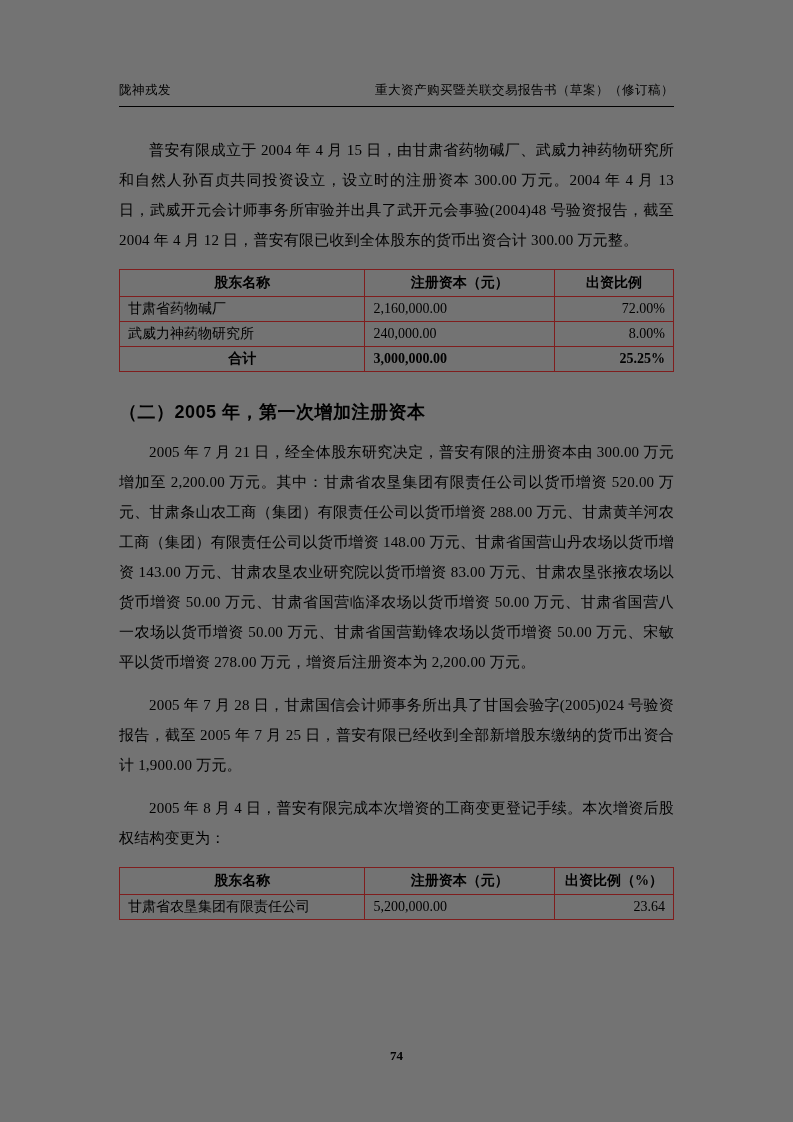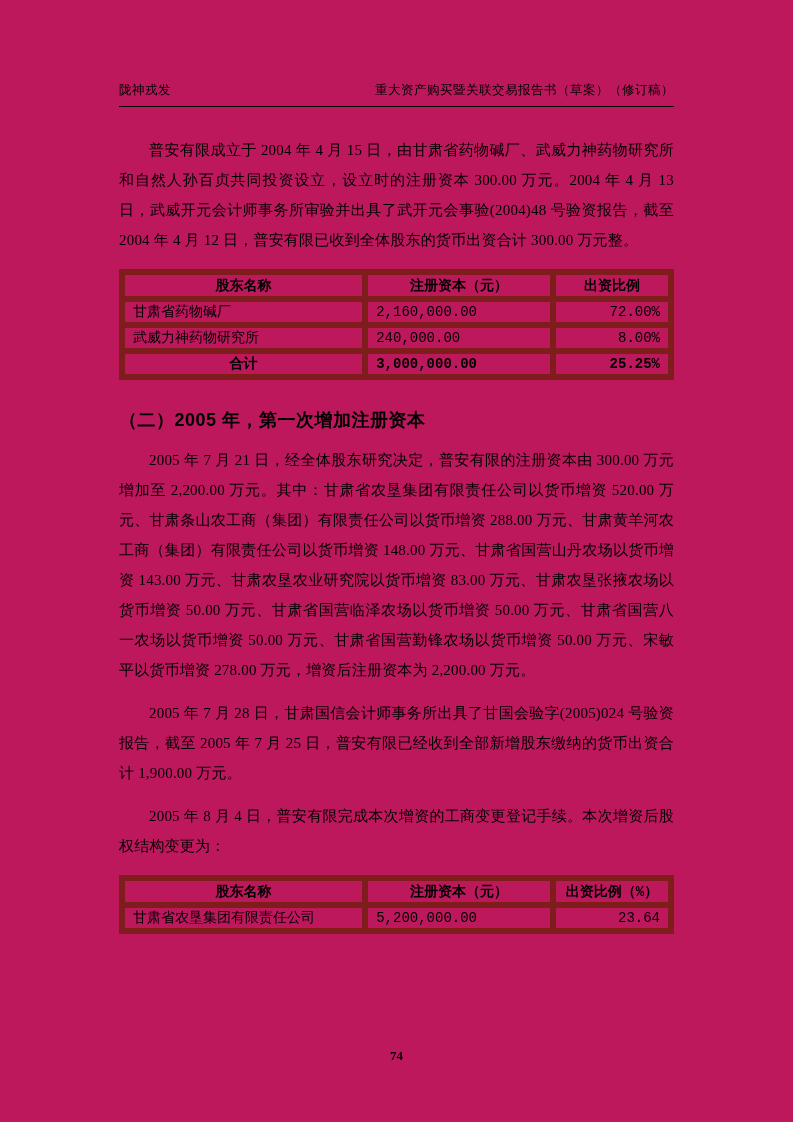--- a/index.html
+++ b/index.html
@@ -1,39 +1,39 @@
 <!DOCTYPE html>
 <html><head>
 <meta charset="utf-8">
 <style>
   * { margin: 0; padding: 0; box-sizing: border-box; }
   html, body { background: #888; }
   body { width: 793px; height: 1122px; margin: 0 auto; position: relative;
          font-family: "Liberation Serif", "DejaVu Serif", serif; color: #000; }
-  .page { width: 793px; height: 1122px; background: #be185d; position: relative;
+  .page { width: 793px; height: 1122px; background: #737373; position: relative;
           padding: 46px 119px 0 119px; overflow: hidden; }
 
   .doc-header { display: flex; justify-content: space-between; align-items: flex-end;
                 font-size: 12.5px; letter-spacing: 0.5px;
                 padding-bottom: 7px; border-bottom: 1px solid #000; }
   .doc-header .hdr-left { white-space: nowrap; }
   .doc-header .hdr-right { white-space: nowrap; margin-top: 36px; }
 
   .para { font-size: 15px; line-height: 30px; text-align: justify;
           text-indent: 2em; margin-top: 13px; letter-spacing: 0.2px; }
   .para.first { margin-top: 28px; }
 
   .section-heading { font-family: "Liberation Sans", "DejaVu Sans", sans-serif;
                      font-weight: bold; font-size: 18px; margin-top: 28px;
                      letter-spacing: 0.5px; }
 
   table.shareholder-table { width: 100%; border-collapse: collapse; margin-top: 14px;
                             font-size: 14px; table-layout: fixed; }
   table.shareholder-table th, table.shareholder-table td {
-      border: 6px solid #7f1d1d; height: 25px; padding: 1px 8px; vertical-align: middle; font-family: Liberation Mono, monospace; }
+      border: 1px solid #7f1d1d; height: 25px; padding: 1px 8px; vertical-align: middle; }
   table.shareholder-table th { font-weight: bold; text-align: center; height: 27px; }
   .col-name  { width: 44.3%; }
   .col-cap   { width: 34.2%; }
   .col-ratio { width: 21.5%; }
   td.cell-name  { text-align: left; }
   td.cell-num   { text-align: left; padding-right: 7px; }
   td.cell-ratio { text-align: right; padding-right: 12px; }
   tr.total-row td { font-weight: bold; }
   tr.total-row td.cell-name { text-align: center; }
 

